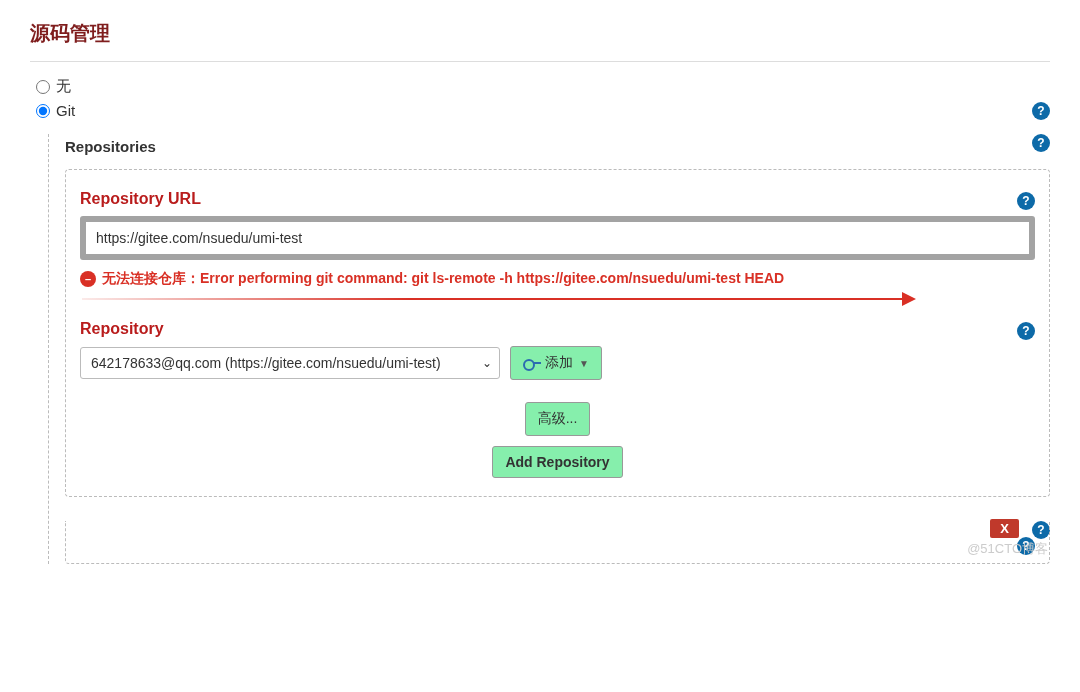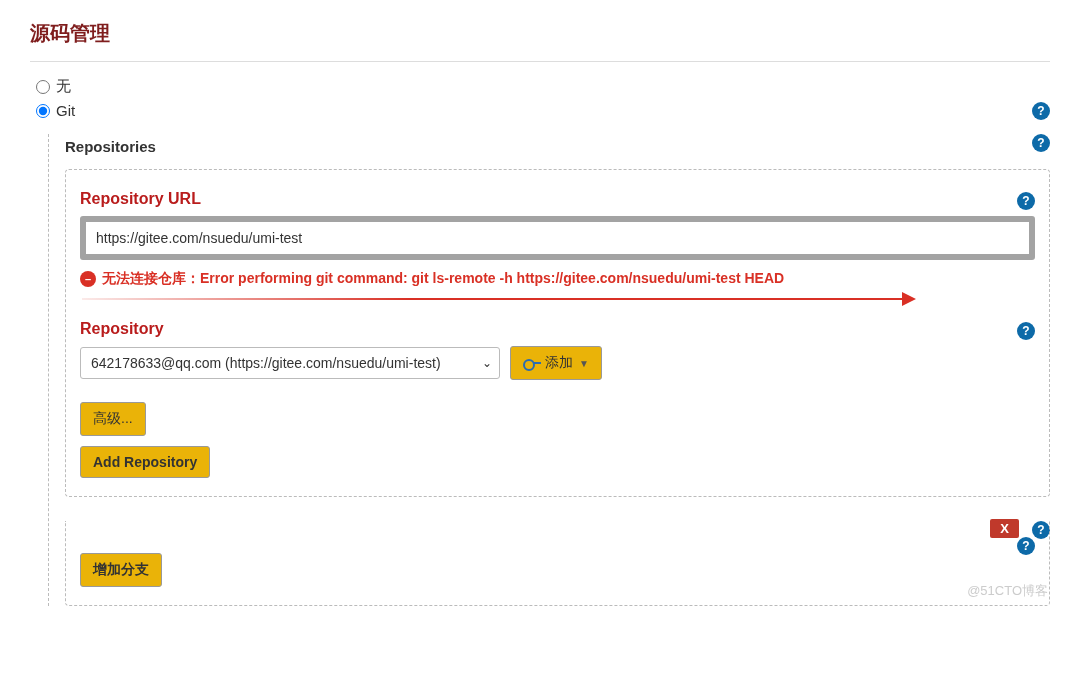--- a/index.html
+++ b/index.html
@@ -21,22 +21,22 @@
 .error-row { display: flex; align-items: center; gap: 6px; margin: 8px 0 4px 0; }
 .error-icon { width: 16px; height: 16px; border-radius: 50%; background: #d93025; color: #fff; display: inline-flex; align-items: center; justify-content: center; font-size: 11px; font-weight: bold; }
 .error-text { color: #d93025; font-weight: bold; font-size: 14px; }
 .arrow { position: relative; height: 14px; margin: 2px 0 14px 2px; }
 .arrow-line { position: absolute; left: 0; top: 6px; height: 2px; width: 820px; background: linear-gradient(to right, rgba(217,48,37,0.1), #d93025 40%, #d93025); }
 .arrow-head { position: absolute; left: 820px; top: 0; width: 0; height: 0; border-left: 14px solid #d93025; border-top: 7px solid transparent; border-bottom: 7px solid transparent; }
 .cred-row { display: flex; align-items: center; gap: 10px; }
 .select { border: 1px solid #bbb; border-radius: 3px; padding: 7px 28px 7px 10px; font-size: 14px; background: #fff; color: #333; appearance: none; position: relative; min-width: 420px; }
 .select-wrap { position: relative; display: inline-block; }
 .select-caret { position: absolute; right: 8px; top: 50%; transform: translateY(-50%); pointer-events: none; color: #333; font-size: 12px; }
-.btn { border: 1px solid #999; background: #eab308; border-radius: 3px; padding: 7px 12px; font-size: 14px; cursor: pointer; display: inline-flex; align-items: center; gap: 6px; color: #333; }
-.btn-row-right { display: flex; justify-content: flex-start; gap: 10px; margin-top: 22px; }
+.btn { border: 1px solid #999; background: #86efac; border-radius: 3px; padding: 7px 12px; font-size: 14px; cursor: pointer; display: inline-flex; align-items: center; gap: 6px; color: #333; }
+.btn-row-right { display: flex; justify-content: center; gap: 10px; margin-top: 22px; }
 .key-icon { display: inline-block; width: 16px; height: 10px; position: relative; }
 .key-icon::before { content: ""; position: absolute; left: 0; top: 1px; width: 8px; height: 8px; border: 2px solid #2b6cb0; border-radius: 50%; }
 .key-icon::after { content: ""; position: absolute; left: 10px; top: 4px; width: 8px; height: 2px; background: #2b6cb0; }
 .caret-down { font-size: 10px; color: #555; }
 .branch-box { border: 1px dashed #bbb; border-top: none; border-radius: 0 0 4px 4px; margin-top: 10px; padding: 14px 14px 18px 14px; position: relative; }
 .delete-badge { position: absolute; right: 30px; top: -2px; background: #c0392b; color: #fff; font-weight: bold; padding: 2px 10px; border-radius: 2px; cursor: pointer; font-size: 13px; }
 .watermark { position: absolute; right: 2px; bottom: 6px; color: #ccc; font-size: 13px; pointer-events: none; }
 .outer { position: relative; }
 </style>
 </head>
@@ -110,24 +110,19 @@
     </div>
 
     <div class="sub-block" style="margin-top:24px">
       <span class="help-right"><span class="help-icon">?</span></span>
 
       <div class="branch-box">
         <div class="delete-badge">X</div>
         <div class="field-row">
           <span class="help-right" style="top:2px"><span class="help-icon">?</span></span>
         </div>
-        <div class="btn-row-right" style="margin-top:18px">
-          <button class="btn" style="font-weight:600">
-              <span>增加分支</span>
-            </button>
-        </div>
       </div>
     </div>
 
   </div>
 
   <div class="watermark">@51CTO博客</div>
 </div>
 
 </body></html>

